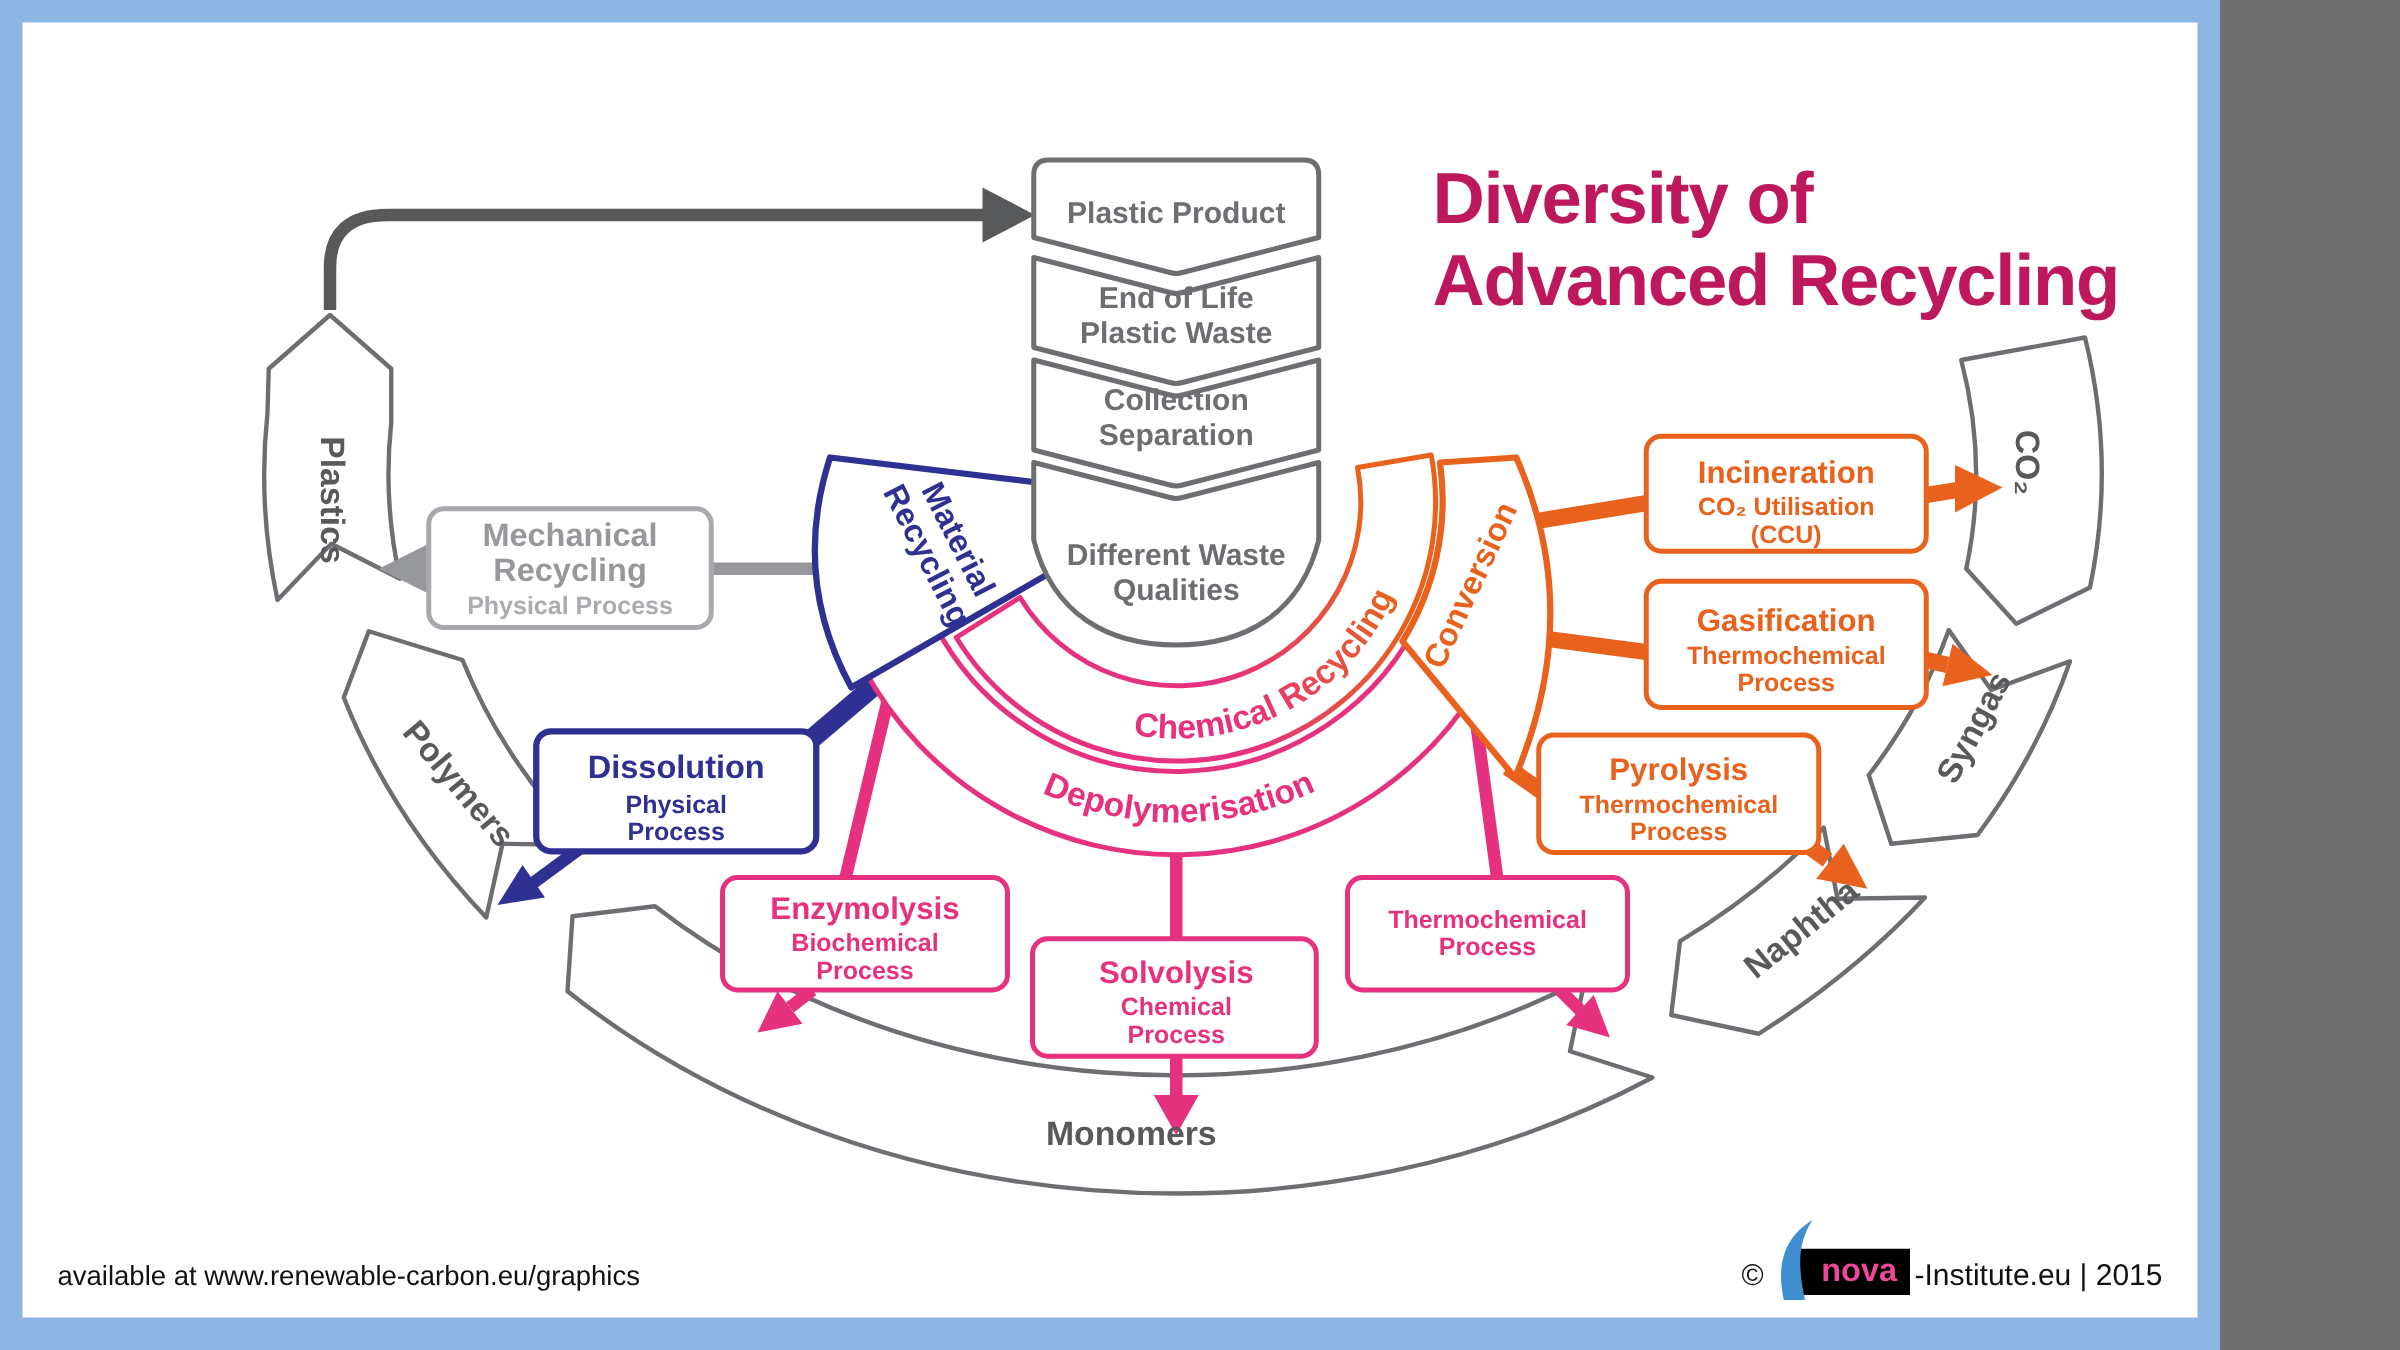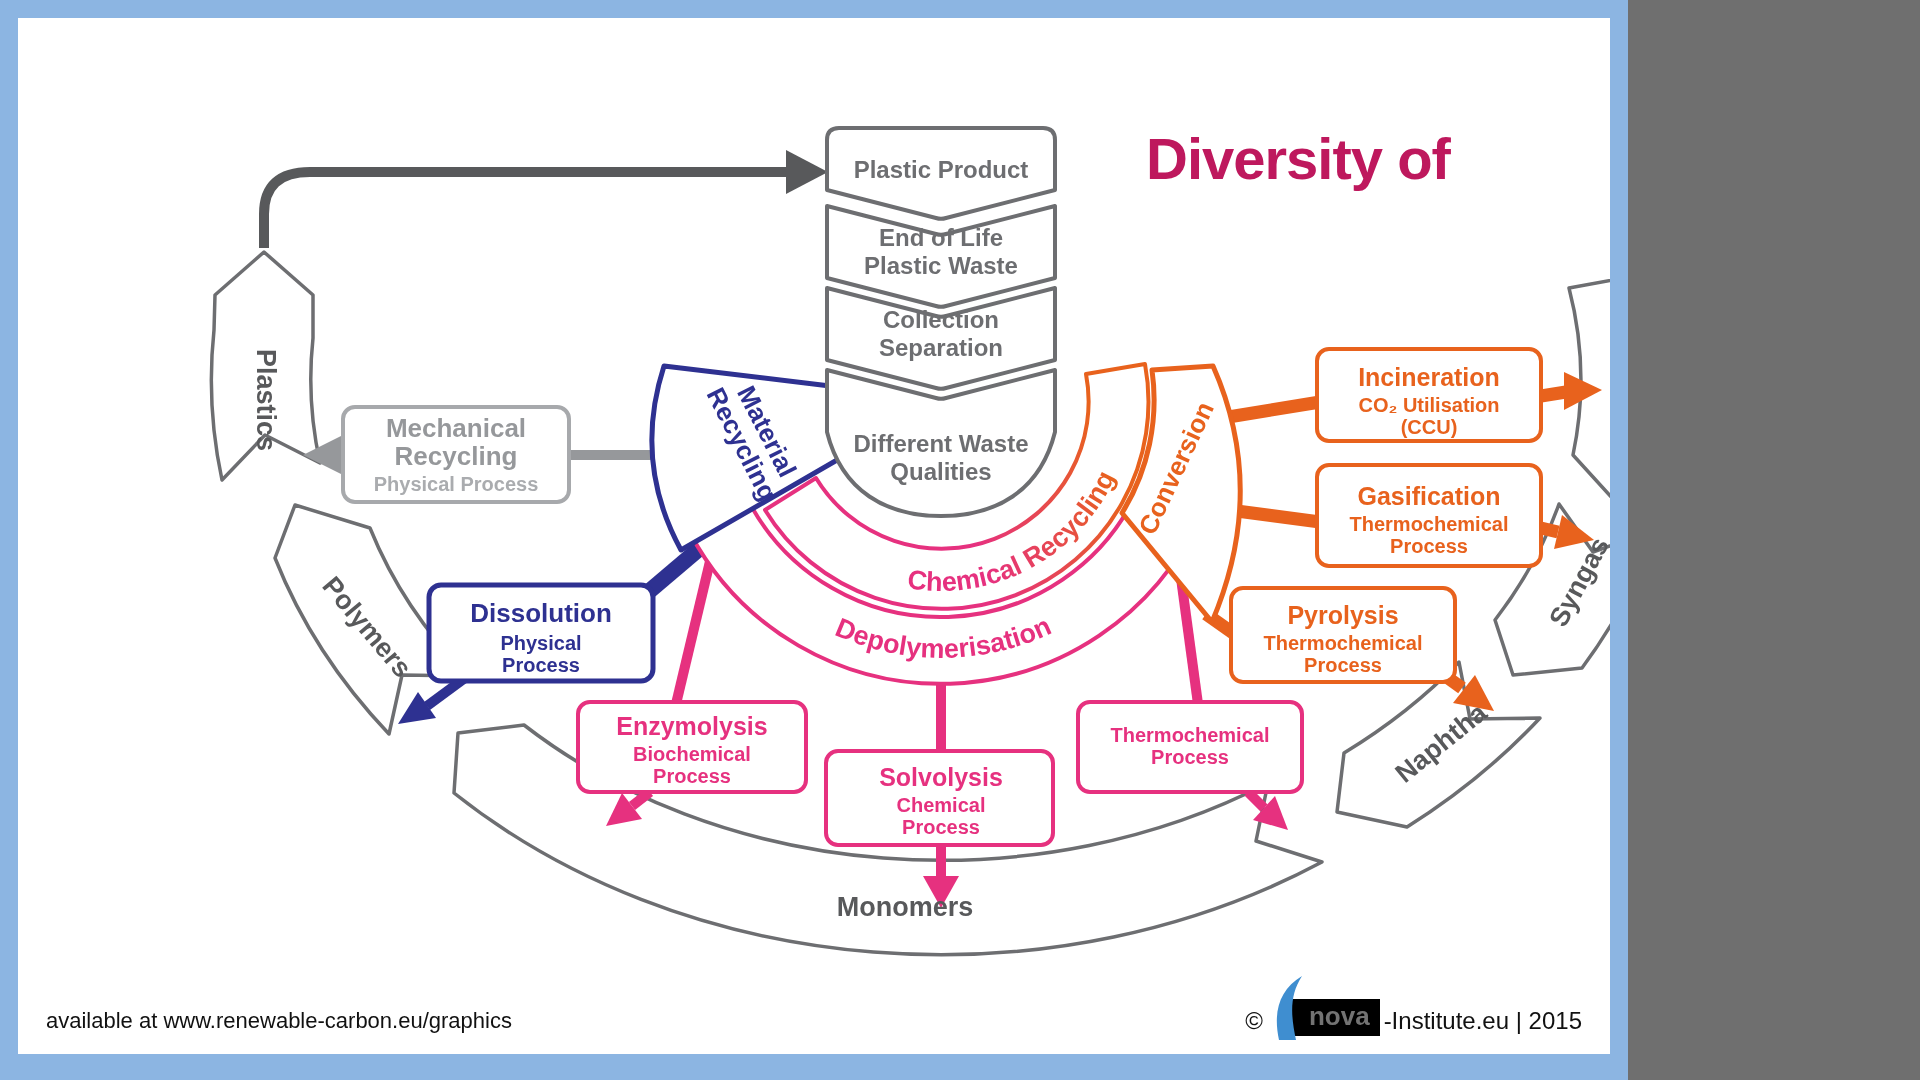--- a/index.html
+++ b/index.html
@@ -1,16 +1,16 @@
 <!DOCTYPE html>
 <html><head>
 <meta charset="utf-8">
 <style>
   html,body{margin:0;padding:0;background:#6f6f6f;}
-  .frame{position:relative;width:1628px;height:1080px;box-sizing:border-box;
+  .frame{position:relative;width:1776px;height:1080px;box-sizing:border-box;
          background:#8cb5e2;font-family:"Liberation Sans","DejaVu Sans",sans-serif;}
   .canvas{position:absolute;left:18px;top:18px;right:18px;bottom:26px;background:#ffffff;overflow:hidden;}
   svg{position:absolute;left:0;top:0;}
   
   text{font-family:"Liberation Sans","DejaVu Sans",sans-serif;}
   .chev-t{font-size:24px;font-weight:700;fill:#6d6e71;text-anchor:middle;}
   .ring-t{font-size:27px;font-weight:700;fill:#58595b;text-anchor:middle;}
   .mech-t1{font-size:26px;font-weight:700;fill:#96989b;text-anchor:middle;}
   .mech-t2{font-size:20px;font-weight:600;fill:#aaacaf;text-anchor:middle;}
   .navy-t1{font-size:26px;font-weight:700;fill:#2e3191;text-anchor:middle;}
@@ -30,21 +30,21 @@
   .pink-s{stroke:#e6317f;stroke-width:4;}
   .orng-s{stroke:#e8621d;stroke-width:4;}
   .orng-s5{stroke:#e8621d;stroke-width:5;}
   
   .title{position:absolute;left:1128px;top:108px;font-size:58px;line-height:66px;
          font-weight:800;color:#be185d;letter-spacing:-1px;}
   .foot-left{position:absolute;left:28px;bottom:20px;font-size:22px;color:#111111;}
   .foot-right{position:absolute;right:28px;bottom:16px;display:flex;align-items:flex-end;color:#111111;}
   .foot-right .copy{font-size:24px;margin-right:8px;margin-bottom:3px;}
   .nova-flame{position:relative;z-index:2;margin-right:-24px;margin-bottom:-2px;}
-  .nova-box{position:relative;z-index:1;background:#000;color:#737373;font-weight:700;font-size:26px;
+  .nova-box{position:relative;z-index:1;background:#000;color:#ec4899;font-weight:700;font-size:26px;
             padding:2px 10px 4px 28px;margin-bottom:2px;}
   .foot-right .inst{font-size:24px;margin-left:4px;margin-bottom:3px;}
 </style>
 </head>
 <body>
 
 <div class="frame">
   <div class="canvas">
 
     <svg width="1884" height="1036" viewBox="18 18 1884 1036">
@@ -173,20 +173,21 @@
       <text x="1429" y="531" class="orng-t2">Thermochemical</text>
       <text x="1429" y="553" class="orng-t2">Process</text>
 
       <text x="1343" y="624" class="orng-t1">Pyrolysis</text>
       <text x="1343" y="650" class="orng-t2">Thermochemical</text>
       <text x="1343" y="672" class="orng-t2">Process</text>
     </svg>
 
     <div class="title">
       <div>Diversity of</div>
+      <div>Advanced Recycling</div>
     </div>
 
     <div class="foot-left">available at www.renewable-carbon.eu/graphics</div>
 
     <div class="foot-right">
       <span class="copy">©</span>
       <svg class="nova-flame" width="34" height="64" viewBox="0 0 34 64">
         <path d="M 8 64 C 2 36 8 14 31 0 C 18 20 20 40 25 64 Z" fill="#3f8ed0"></path>
       </svg>
       <span class="nova-box">nova</span>

